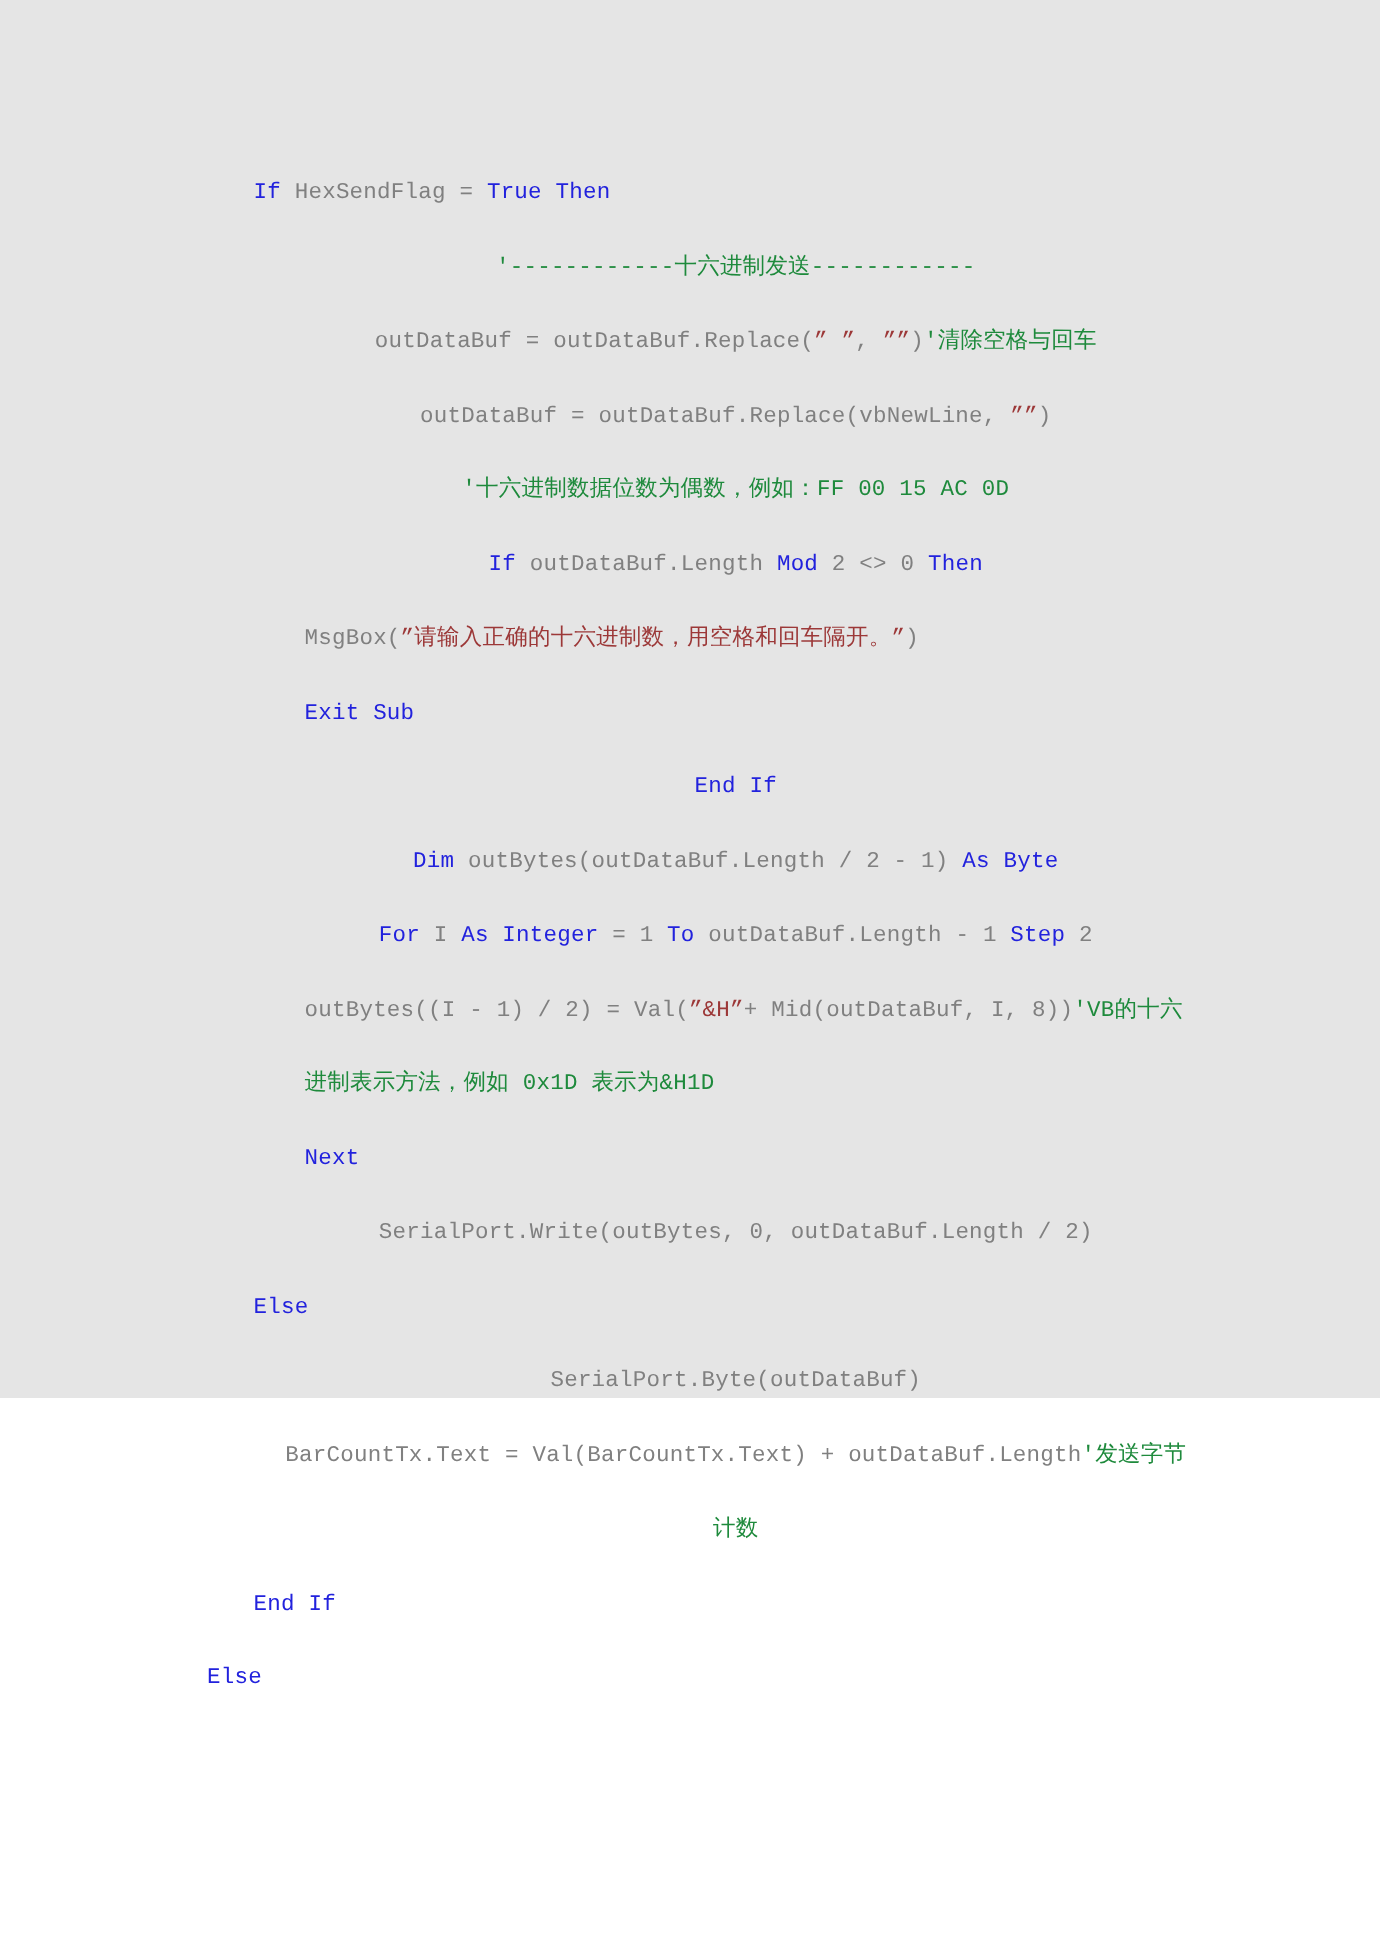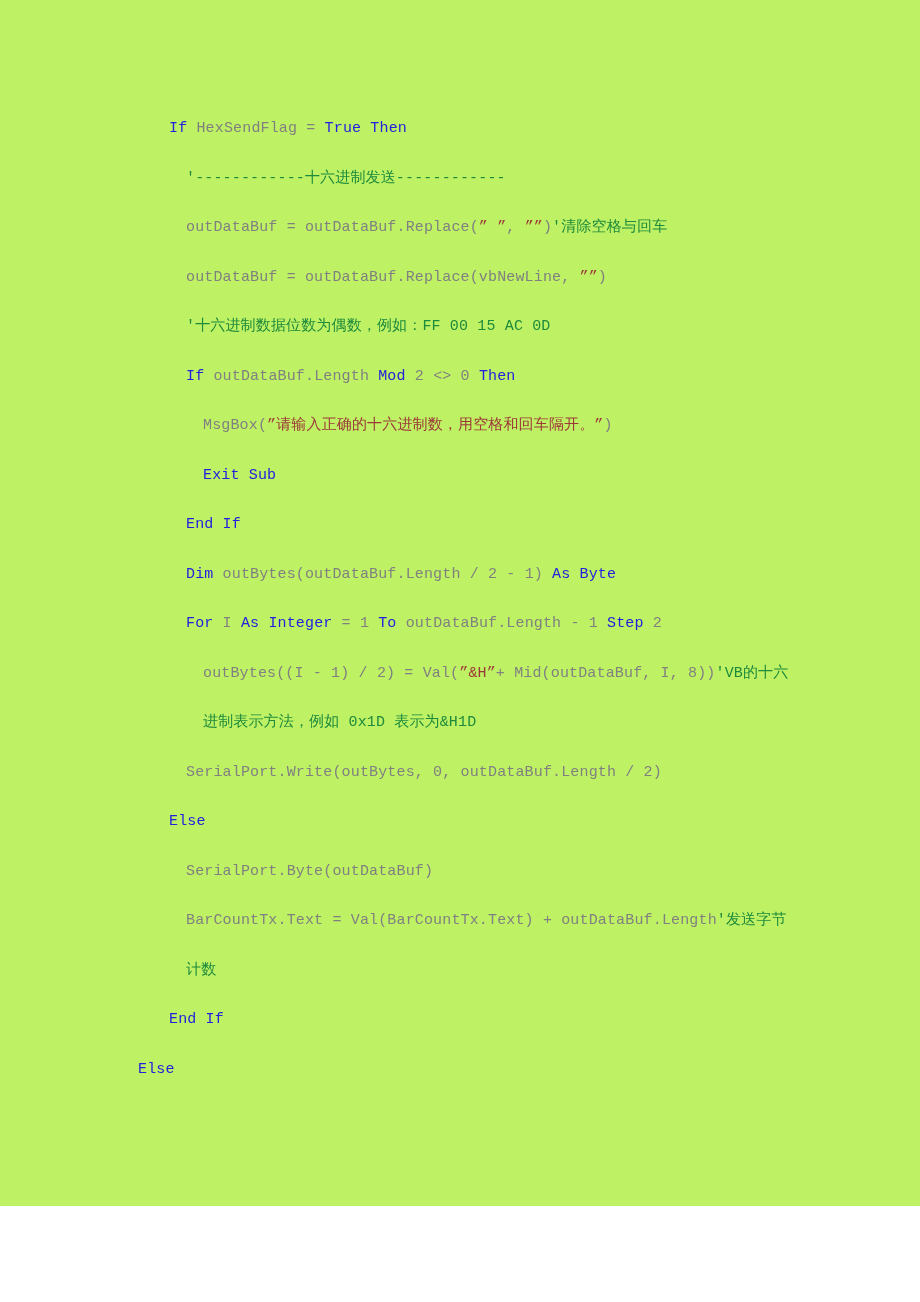--- a/index.html
+++ b/index.html
@@ -9,41 +9,41 @@
   }
   body {
     width: 920px;
     height: 1302px;
     font-family: "Liberation Serif", "DejaVu Serif", serif;
     overflow: hidden;
   }
   .page {
     position: relative;
     width: 920px;
-    height: 1206px;
-    background: #bef264;
+    height: 932px;
+    background: #e5e5e5;
     box-sizing: border-box;
     padding: 104px 125px 0 138px;
   }
   .code-block {
     width: 657px;
   }
   .code-line {
     font-size: 15px;
     line-height: 49.5px;
     white-space: pre-wrap;
     word-break: break-word;
     letter-spacing: 0.15px;
     color: #808080;
     font-family: "Liberation Mono", "DejaVu Sans Mono", monospace;
   }
   
   .ind-0 { padding-left: 0px; }
   .ind-1 { padding-left: 31px; }
-  .ind-2 { padding-left: 48px; }
+  .ind-2 { padding-left: 48px; text-align: center; }
   .ind-3 { padding-left: 65px; }
 
   .kw      { color: #2222dd; }
   .id      { color: #808080; }
   .str     { color: #9c3838; }
   .cmt     { color: #1e8a3c; }
   .num     { color: #808080; }
   .op      { color: #808080; }
 </style>
 </head>
@@ -56,20 +56,21 @@
       <div class="code-line ind-2"><span class="id">outDataBuf = outDataBuf.Replace(</span><span class="str">” ”</span><span class="id">, </span><span class="str">””</span><span class="id">)</span><span class="cmt">'清除空格与回车</span></div>
       <div class="code-line ind-2"><span class="id">outDataBuf = outDataBuf.Replace(vbNewLine, </span><span class="str">””</span><span class="id">)</span></div>
       <div class="code-line ind-2"><span class="cmt">'十六进制数据位数为偶数，例如：FF 00 15 AC 0D</span></div>
       <div class="code-line ind-2"><span class="kw">If </span><span class="id">outDataBuf.Length </span><span class="kw">Mod </span><span class="num">2 </span><span class="op">&lt;&gt; </span><span class="num">0 </span><span class="kw">Then</span></div>
       <div class="code-line ind-3"><span class="id">MsgBox(</span><span class="str">”请输入正确的十六进制数，用空格和回车隔开。”</span><span class="id">)</span></div>
       <div class="code-line ind-3"><span class="kw">Exit Sub</span></div>
       <div class="code-line ind-2"><span class="kw">End If</span></div>
       <div class="code-line ind-2"><span class="kw">Dim </span><span class="id">outBytes(outDataBuf.Length / </span><span class="num">2 </span><span class="op">- </span><span class="num">1</span><span class="id">) </span><span class="kw">As Byte</span></div>
       <div class="code-line ind-2"><span class="kw">For </span><span class="id">I </span><span class="kw">As Integer </span><span class="op">= </span><span class="num">1 </span><span class="kw">To </span><span class="id">outDataBuf.Length </span><span class="op">- </span><span class="num">1 </span><span class="kw">Step </span><span class="num">2</span></div>
       <div class="code-line ind-3"><span class="id">outBytes((I - 1) / 2) = Val(</span><span class="str">”&amp;H”</span><span class="id">+ Mid(outDataBuf, I, 8))</span><span class="cmt">'VB的十六进制表示方法，例如 0x1D 表示为&amp;H1D</span></div>
+      <div class="code-line ind-3"><span class="kw">Next</span></div>
       <div class="code-line ind-2"><span class="id">SerialPort.Write(outBytes, </span><span class="num">0</span><span class="id">, outDataBuf.Length / </span><span class="num">2</span><span class="id">)</span></div>
       <div class="code-line ind-1"><span class="kw">Else</span></div>
       <div class="code-line ind-2"><span class="id">SerialPort.Byte(outDataBuf)</span></div>
       <div class="code-line ind-2"><span class="id">BarCountTx.Text = Val(BarCountTx.Text) + outDataBuf.Length</span><span class="cmt">'发送字节计数</span></div>
       <div class="code-line ind-1"><span class="kw">End If</span></div>
       <div class="code-line ind-0"><span class="kw">Else</span></div>
     </div>
 </div>
 
 </body></html>

